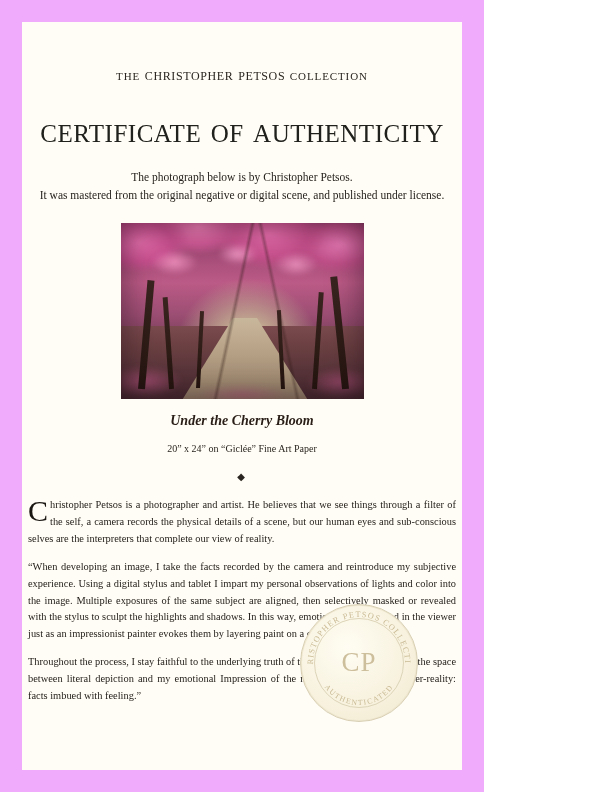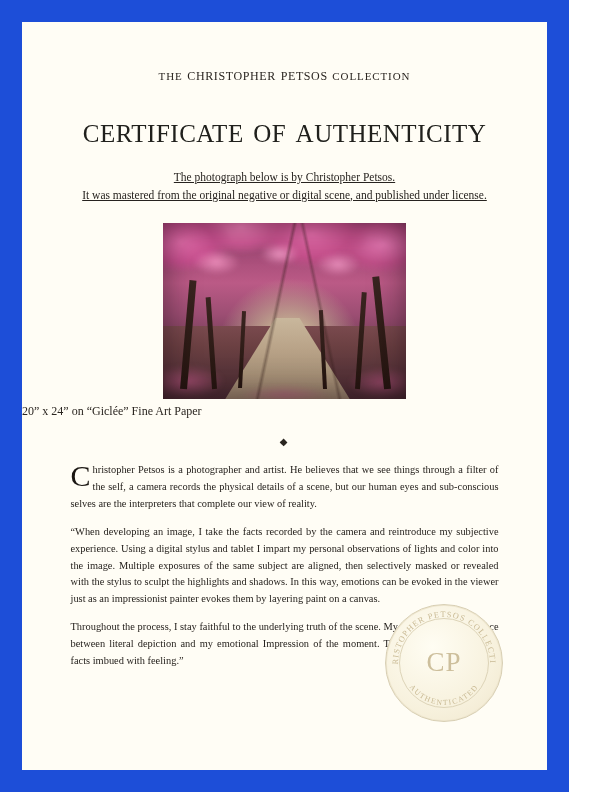--- a/index.html
+++ b/index.html
@@ -10,23 +10,23 @@
     width: 612px;
     height: 792px;
     background: #ffffff;
     font-family: "Liberation Serif", serif;
     color: #1a1a1a;
     overflow: hidden;
   }
 
   #page {
     position: relative;
-    width: 569px;
+    width: 484px;
     height: 792px;
-    background: #1d4ed8;
+    background: #f0abfc;
     box-sizing: border-box;
   }
 
   
   #inner {
     position: absolute;
     left: 22px;
     top: 22px;
     right: 22px;
     bottom: 22px;
@@ -61,21 +61,20 @@
     letter-spacing: 0.5px;
     line-height: 1.05;
     text-transform: lowercase;
   }
 
   .subtitle {
     margin-top: 19px;
     font-size: 11.5px;
     line-height: 1.55;
     color: #27231f;
-    text-decoration: underline;
   }
 
   .photo-wrap {
     margin: 19px auto 0 auto;
     width: 243px;
     height: 176px;
     position: relative;
     overflow: hidden;
     background: #3a2030;
   }
@@ -166,23 +165,23 @@
 
   .caption-title {
     margin-top: 14px;
     text-align: center;
     font-style: italic;
     font-weight: bold;
     font-size: 14px;
     color: #2a1f18;
   }
   .caption-sub {
-    margin-top: 5px;
-    text-align: left;
-    font-size: 12px;
+    margin-top: 14px;
+    text-align: center;
+    font-size: 10px;
     color: #2a2520;
   }
 
   .divider {
     margin: 17px auto 0 auto;
     text-align: center;
     font-size: 10px;
     color: #2a2520;
     letter-spacing: 2px;
   }
@@ -268,20 +267,21 @@
       <div class="branches"></div>
       <div class="trunk t1"></div>
       <div class="trunk t2"></div>
       <div class="trunk t3"></div>
       <div class="trunk t4"></div>
       <div class="trunk t5"></div>
       <div class="trunk t6"></div>
       <div class="photo-vignette"></div>
     </div>
 
+    <div class="caption-title">Under the Cherry Bloom</div>
     <div class="caption-sub">20” x 24” on “Giclée” Fine Art Paper</div>
 
     <div class="divider">◆</div>
 
     <div class="body-text">
       <p class="dropcap">Christopher Petsos is a photographer and artist. He believes that we see things through a filter of the self, a camera records the physical details of a scene, but our human eyes and sub-conscious selves are the interpreters that complete our view of reality.</p>
       <p>“When developing an image, I take the facts recorded by the camera and reintroduce my subjective experience. Using a digital stylus and tablet I impart my personal observations of lights and color into the image. Multiple exposures of the same subject are aligned, then selectively masked or revealed with the stylus to sculpt the highlights and shadows. In this way, emotions can be evoked in the viewer just as an impressionist painter evokes them by layering paint on a canvas.</p>
       <p>Throughout the process, I stay faithful to the underlying truth of the scene. My work inhabits the space between literal depiction and my emotional Impression of the moment. The result is hyper-reality: facts imbued with feeling.”</p>
     </div>
 

